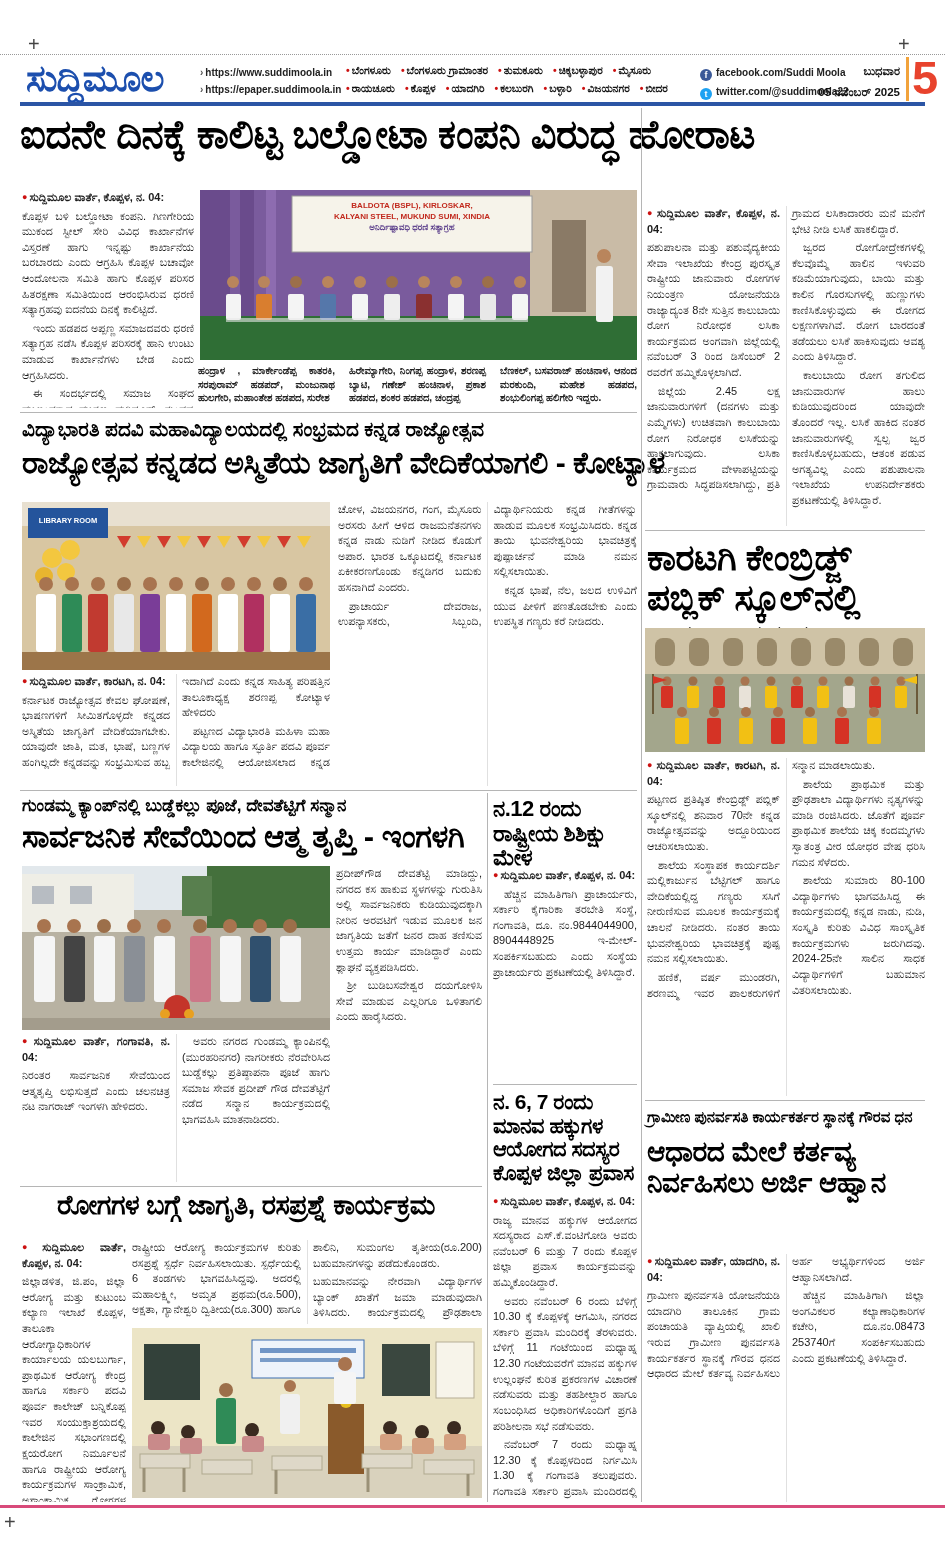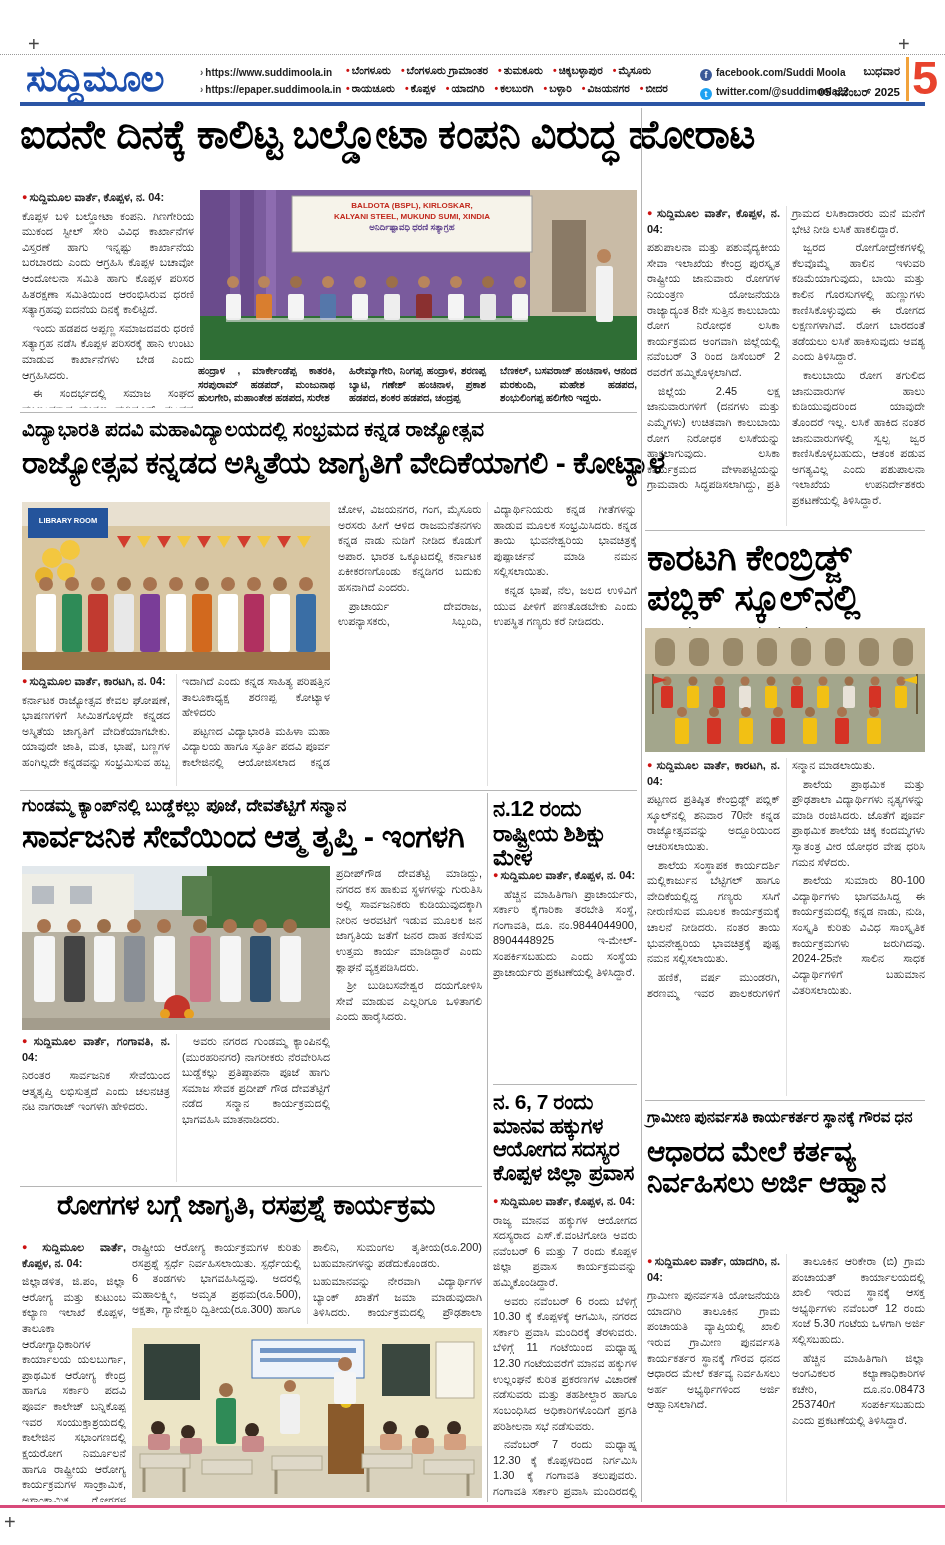--- a/index.html
+++ b/index.html
@@ -449,21 +449,20 @@
 
   <div class="abs hdiv" style="left:645px;top:1100px;width:280px;"></div>
 
   <div class="abs kicker" style="left:647px;top:1108px;font-size:15px;width:278px;">ಗ್ರಾಮೀಣ ಪುನರ್ವಸತಿ ಕಾರ್ಯಕರ್ತರ ಸ್ಥಾನಕ್ಕೆ ಗೌರವ ಧನ</div>
   <div class="abs hl" style="left:647px;top:1136px;width:278px;font-size:28px;">ಆಧಾರದ ಮೇಲೆ ಕರ್ತವ್ಯ ನಿರ್ವಹಿಸಲು ಅರ್ಜಿ ಆಹ್ವಾನ</div>
 
   <div class="abs body" style="left:647px;top:1254px;width:278px;height:248px;">
     <div class="cols2">
       <p class="first"><span class="byline"><span class="dot">●</span><span>ಸುದ್ದಿಮೂಲ ವಾರ್ತೆ, ಯಾದಗಿರಿ, ನ. 04:</span></span></p>
       <p class="first">ಗ್ರಾಮೀಣ ಪುನರ್ವಸತಿ ಯೋಜನೆಯಡಿ ಯಾದಗಿರಿ ತಾಲೂಕಿನ ಗ್ರಾಮ ಪಂಚಾಯತಿ ವ್ಯಾಪ್ತಿಯಲ್ಲಿ ಖಾಲಿ ಇರುವ ಗ್ರಾಮೀಣ ಪುನರ್ವಸತಿ ಕಾರ್ಯಕರ್ತರ ಸ್ಥಾನಕ್ಕೆ ಗೌರವ ಧನದ ಆಧಾರದ ಮೇಲೆ ಕರ್ತವ್ಯ ನಿರ್ವಹಿಸಲು ಅರ್ಹ ಅಭ್ಯರ್ಥಿಗಳಿಂದ ಅರ್ಜಿ ಆಹ್ವಾನಿಸಲಾಗಿದೆ.</p>
-      <p>ತಾಲೂಕಿನ ಆರಿಕೇರಾ (ಬಿ) ಗ್ರಾಮ ಪಂಚಾಯತ್ ಕಾರ್ಯಾಲಯದಲ್ಲಿ ಖಾಲಿ ಇರುವ ಸ್ಥಾನಕ್ಕೆ ಆಸಕ್ತ ಅಭ್ಯರ್ಥಿಗಳು ನವೆಂಬರ್ 12 ರಂದು ಸಂಜೆ 5.30 ಗಂಟೆಯ ಒಳಗಾಗಿ ಅರ್ಜಿ ಸಲ್ಲಿಸಬಹುದು.</p>
       <p>ಹೆಚ್ಚಿನ ಮಾಹಿತಿಗಾಗಿ ಜಿಲ್ಲಾ ಅಂಗವಿಕಲರ ಕಲ್ಯಾಣಾಧಿಕಾರಿಗಳ ಕಚೇರಿ, ದೂ.ನಂ.08473 253740ಗೆ ಸಂಪರ್ಕಿಸಬಹುದು ಎಂದು ಪ್ರಕಟಣೆಯಲ್ಲಿ ತಿಳಿಸಿದ್ದಾರೆ.</p>
     </div>
   </div>
 
   <div class="abs pinkrule" style="left:0;top:1505px;width:945px;height:3px;"></div>
   <div class="abs crop" style="left:4px;top:1512px;">+</div>
 
 </div>
 
 </body></html>

